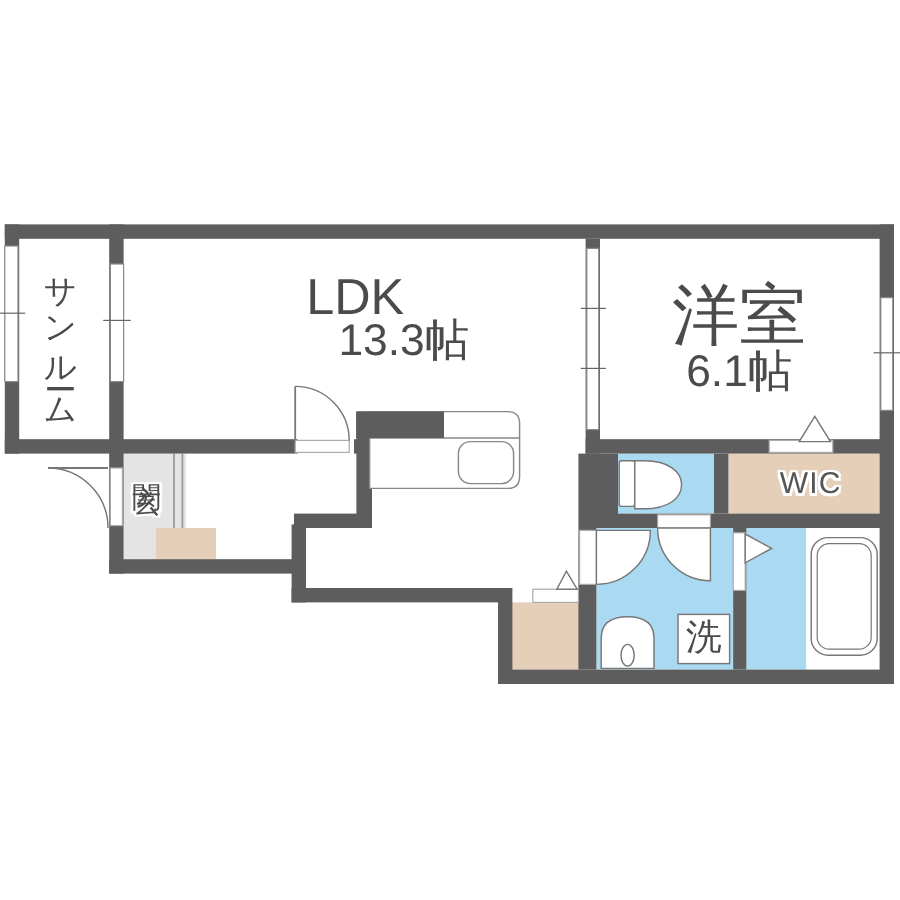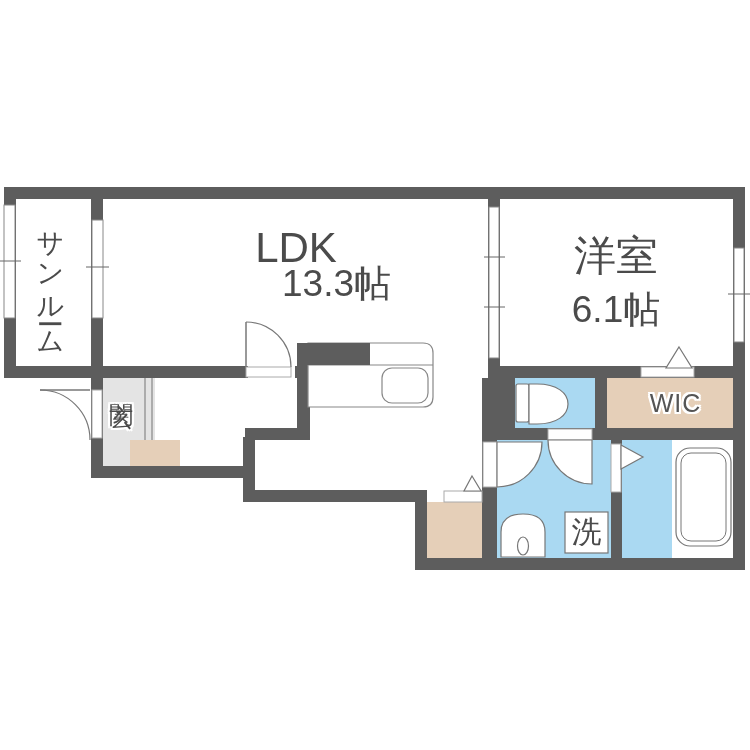--- a/index.html
+++ b/index.html
@@ -127,21 +127,21 @@
       <rect x="676" y="448" width="55" height="98" rx="14" fill="#ffffff" stroke="#777" stroke-width="1.2"></rect>
       <rect x="681" y="453" width="45" height="88" rx="10" fill="none" stroke="#777" stroke-width="1"></rect>
     </g>
   </svg>
 
   <div class="label vert" style="left:36px;top:212px;font-size:27px;letter-spacing:2px;">サンルーム</div>
 
   <div class="label center" style="left:201px;top:226px;width:190px;font-size:42px;">LDK</div>
   <div class="label center" style="left:201px;top:265px;width:190px;font-size:37px;text-align:right;">13.3帖</div>
 
-  <div class="label center" style="left:518px;top:234px;width:196px;font-size:42px;">洋室</div>
+  <div class="label center" style="left:518px;top:234px;width:196px;font-size:56px;">洋室</div>
   <div class="label center" style="left:518px;top:279px;width:196px;font-size:37px;margin-top:12px;">6.1帖</div>
 
   <div class="label vert halo" style="left:109px;top:385px;font-size:24px;">玄関</div>
 
   <div class="label center halo" style="left:607px;top:390px;width:137px;font-size:25px;color:#555;letter-spacing:1px;">WIC</div>
 
   <div class="label center" style="left:565px;top:516px;width:43px;font-size:30px;">洗</div>
 </div>
 
 </body></html>

